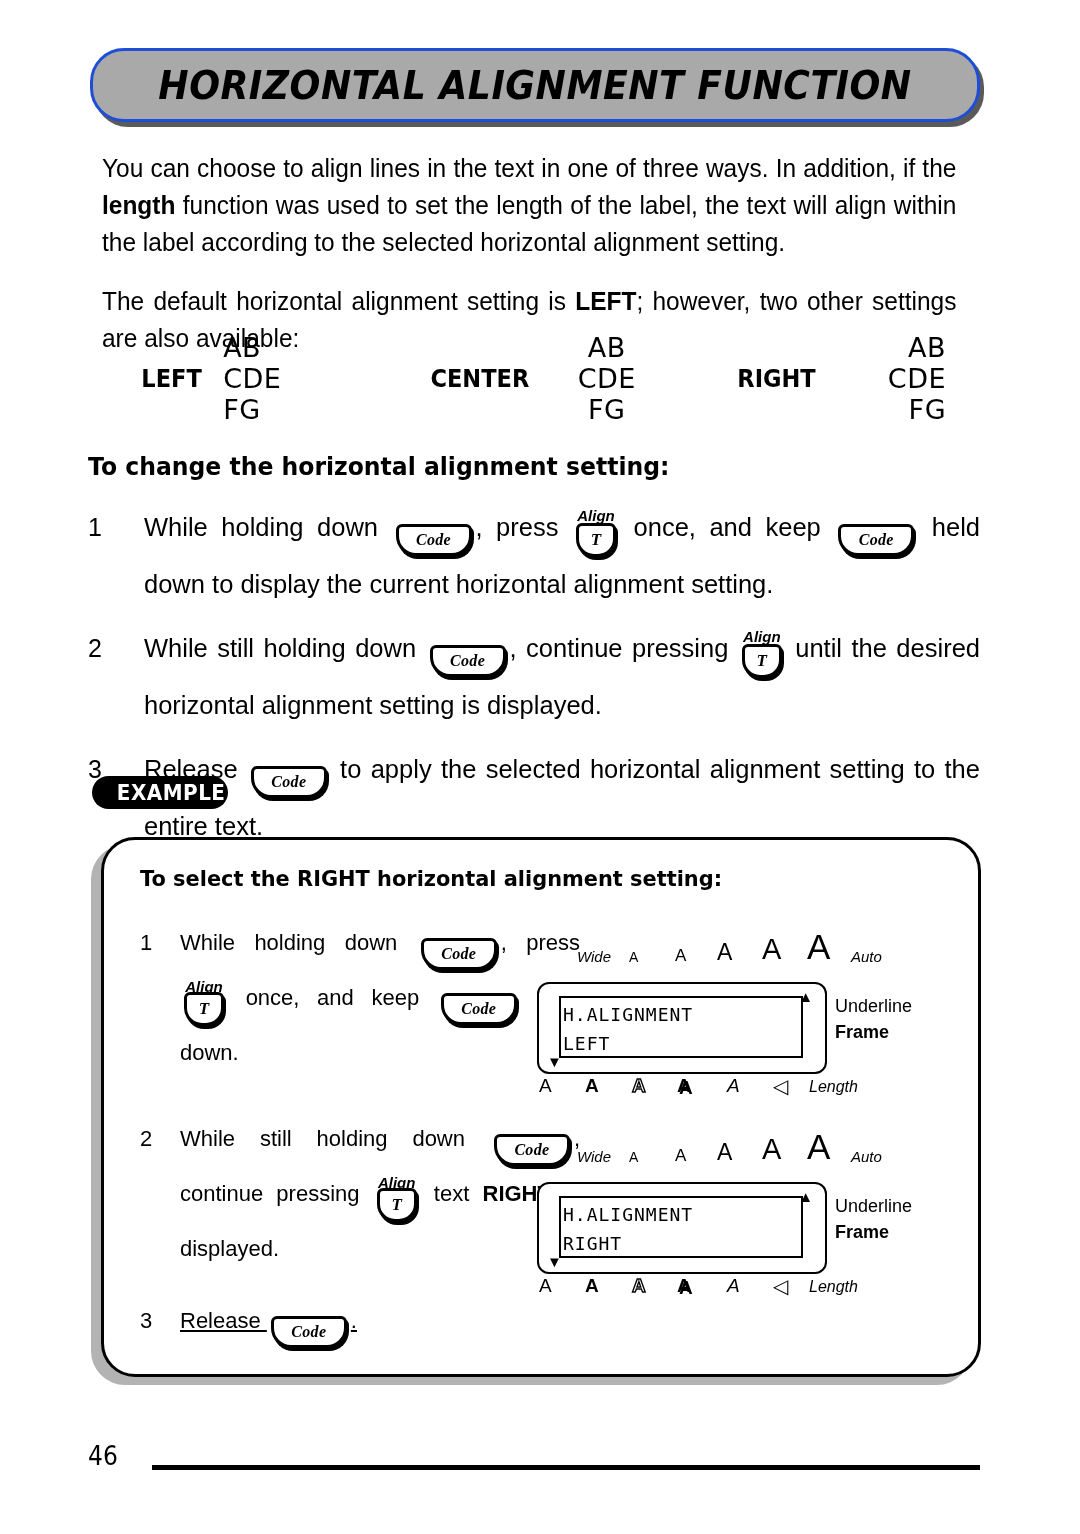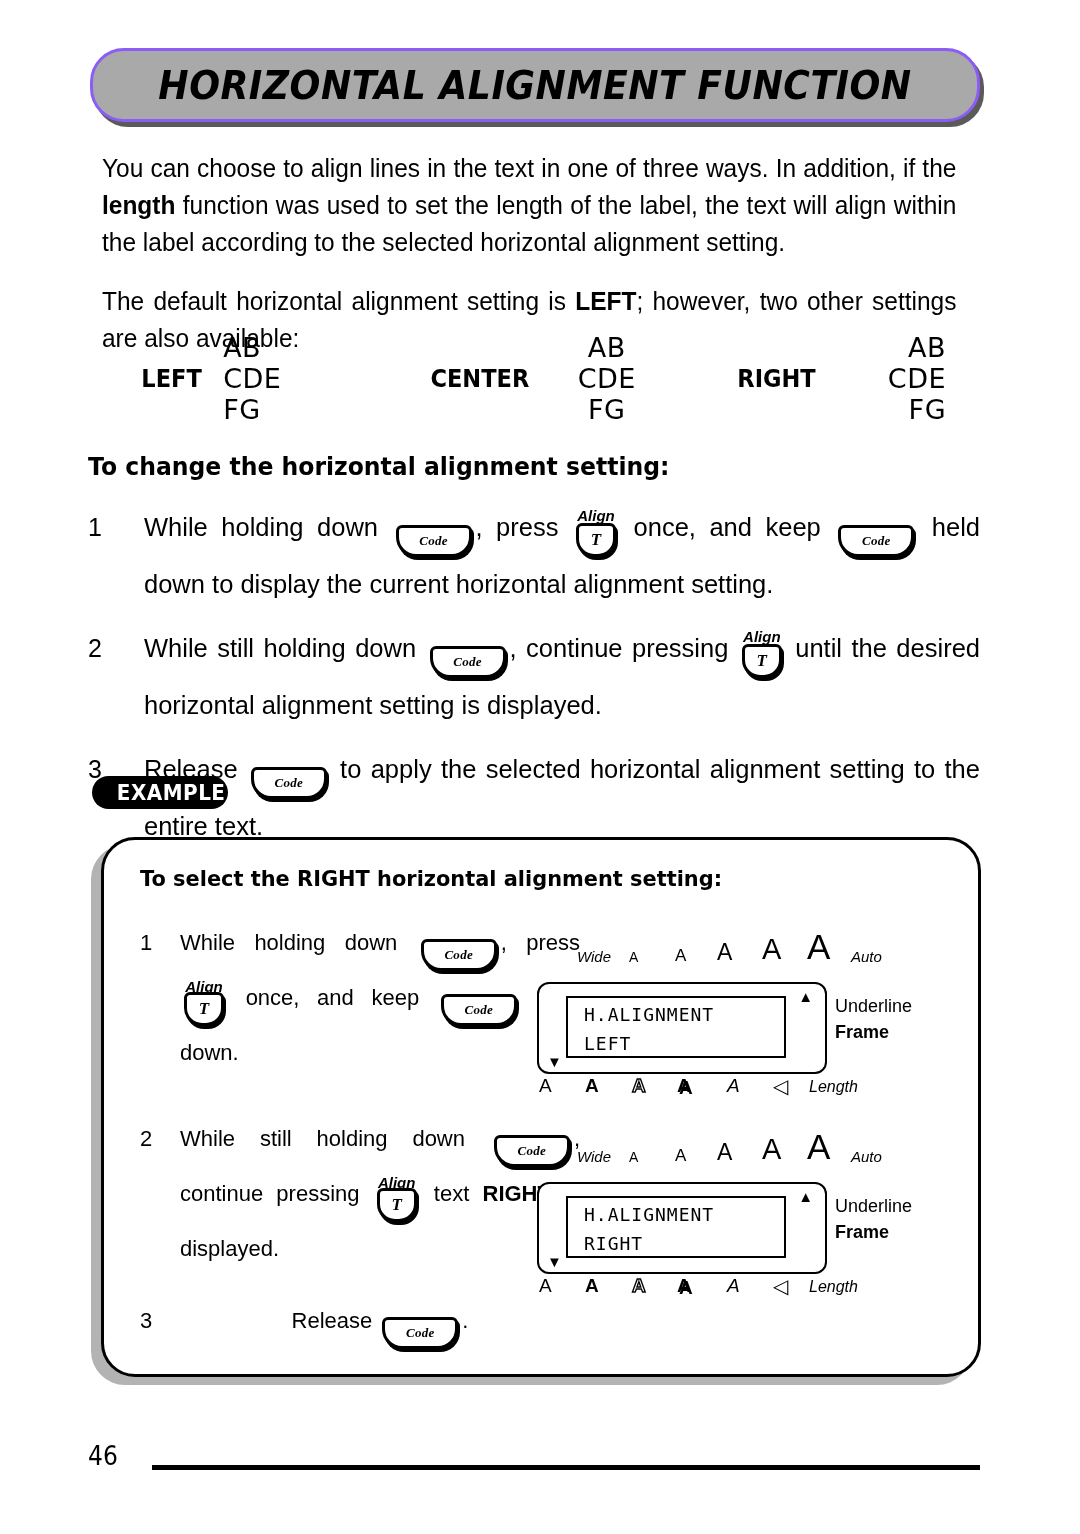--- a/index.html
+++ b/index.html
@@ -23,21 +23,21 @@
     height: 1534px;
   }
 
   
   .title-banner {
     position: absolute;
     left: 90px;
     top: 48px;
     width: 884px;
     height: 68px;
-    border: 3px solid #8b5cf6;
+    border: 3px solid #1d4ed8;
     border-radius: 34px;
     background: #a9a9a9;
     box-shadow: 4px 5px 0 0 #5a5a5a;
     display: flex;
     align-items: center;
     justify-content: center;
   }
   .title-text {
     font-family: "DejaVu Sans", sans-serif;
     font-style: italic;
@@ -153,21 +153,21 @@
     font-family: "Liberation Serif", serif;
     font-style: italic;
     font-weight: bold;
     color: #000;
     box-sizing: border-box;
   }
   .key-code .key-cap {
     width: 76px;
     height: 32px;
     border-radius: 6px 6px 20px 20px;
-    font-size: 13px;
+    font-size: 16px;
     letter-spacing: 0.3px;
   }
   .key-t .key-cap {
     width: 40px;
     height: 34px;
     border-radius: 6px 6px 18px 18px;
     font-size: 17px;
   }
   .key-sup {
     position: absolute;
@@ -248,21 +248,21 @@
     font-family: "Liberation Sans", sans-serif;
     font-size: 22px;
     line-height: 46px;
   }
   .ex-step-num {
     position: absolute;
     left: 0; top: 0;
     font-size: 22px;
   }
   .ex-step-body { display: block; text-align: justify; text-justify: inter-word; }
-  .ex-step-body.nojust { text-align: center; }
+  .ex-step-body.nojust { text-align: left; text-decoration: underline; }
   .ex-step-body b { font-weight: bold; }
   .ex-step-1 { position: absolute; left: 0;  top: 0;   width: 400px; }
   .ex-step-2 { position: absolute; left: 0;  top: 196px; width: 400px; }
   .ex-step-3 { position: absolute; left: 0;  top: 378px; width: 400px; }
 
   
   .lcd-wrap {
     position: absolute;
     width: 355px;
     height: 150px;
@@ -276,27 +276,27 @@
     top: 32px;
     width: 290px;
     height: 92px;
     border: 2.5px solid #000;
     border-radius: 12px;
     background: #fff;
     box-sizing: border-box;
   }
   .lcd-screen {
     position: absolute;
-    left: 27px;
+    left: 20px;
     top: 12px;
-    width: 220px;
+    width: 244px;
     height: 62px;
     border: 2px solid #000;
     box-sizing: border-box;
-    padding: 2px 0 0 16px;
+    padding: 2px 0 0 2px;
   }
   .lcd-line {
     font-family: "DejaVu Sans Mono", monospace;
     font-size: 18px;
     line-height: 29px;
     letter-spacing: 1px;
     white-space: pre;
   }
   .lcd-arrow-up {
     position: absolute;

